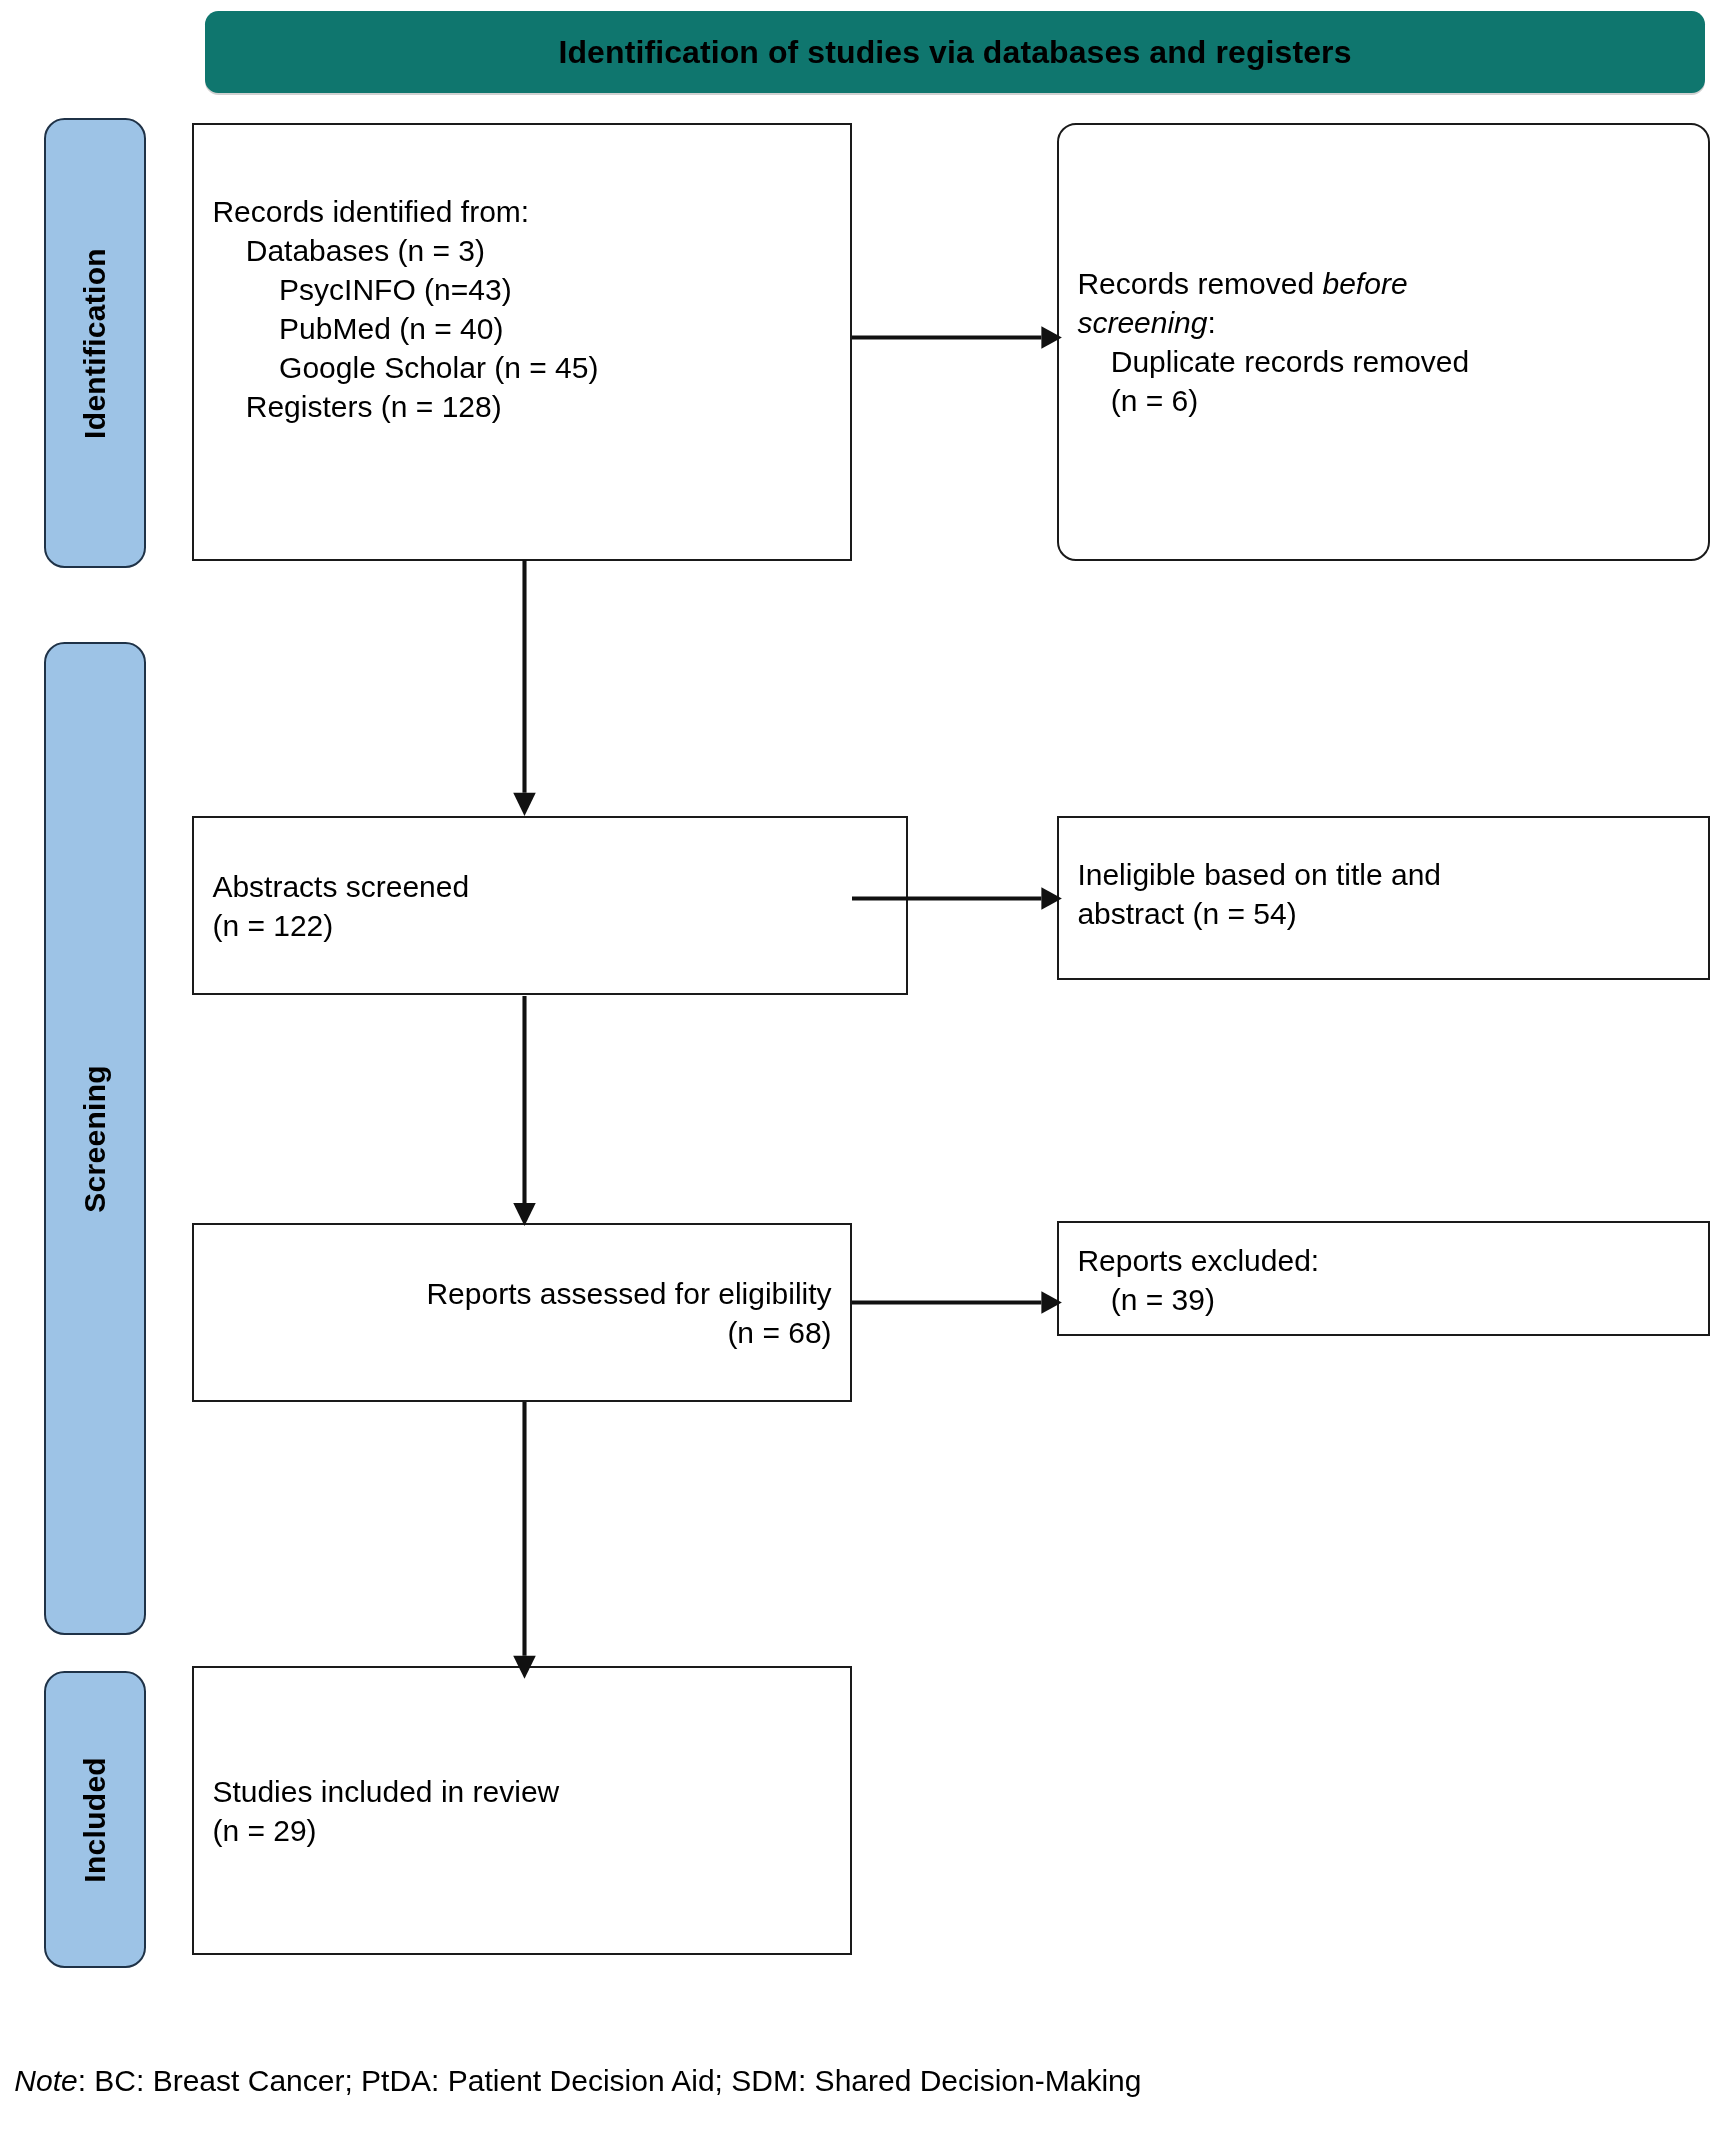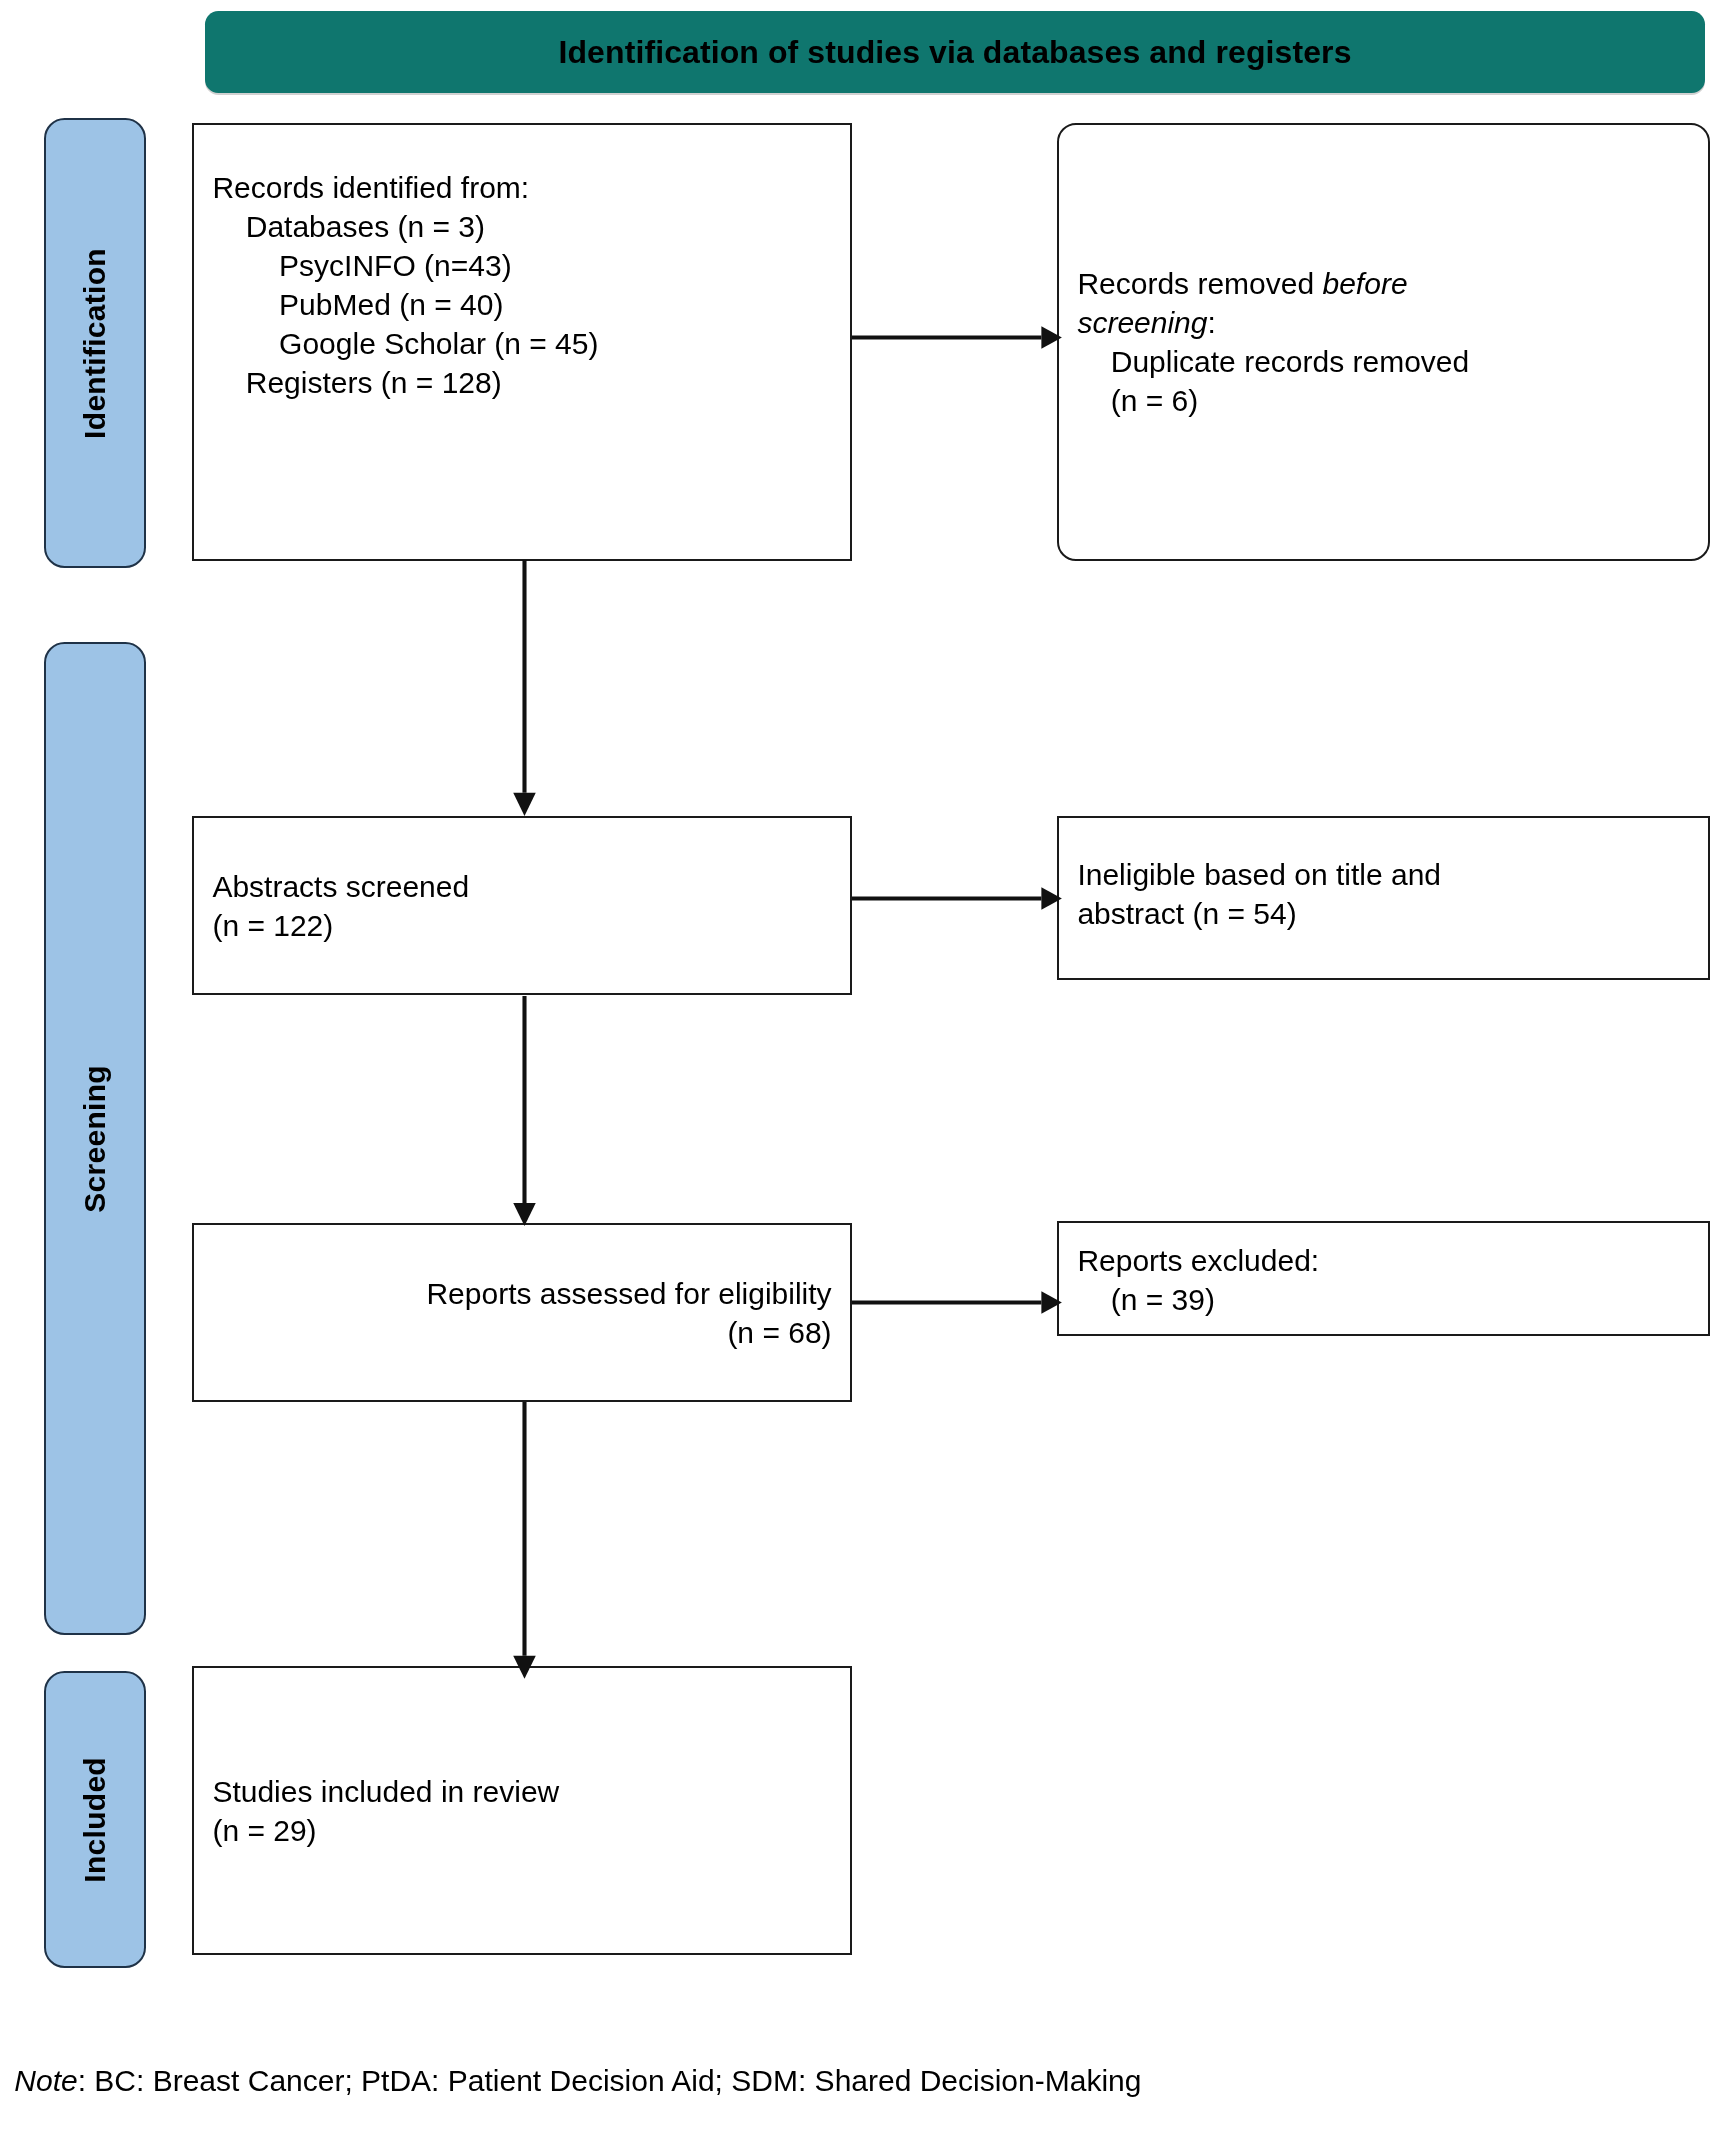--- a/index.html
+++ b/index.html
@@ -57,31 +57,31 @@
     display:flex;flex-direction:column;justify-content:center;
   }
   .box-text{
     font-size:30px;line-height:1.30;color:#000;
     white-space:pre-wrap;
   }
   .ital{font-style:italic;}
 
   
   #box-identified      {left:192px;top:123px;width:660px;height:438px;}
-  #box-screened        {left:192px;top:816px;width:660px;height:179px;}
+  #box-screened        {left:192px;top:816px;width:716px;height:179px;}
   #box-assessed        {left:192px;top:1223px;width:660px;height:179px;text-align:right;}
   #box-included-review {left:192px;top:1666px;width:660px;height:289px;}
 
   
   #box-removed         {left:1057px;top:123px;width:653px;height:438px;border-radius:19px;}
   #box-ineligible      {left:1057px;top:816px;width:653px;height:164px;}
   #box-excluded        {left:1057px;top:1221px;width:653px;height:115px;}
 
   
-  #box-identified  {justify-content:flex-start;padding-top:43px;}
+  #box-identified  {justify-content:flex-start;padding-top:67px;}
   #box-removed     {justify-content:center;}
   #box-screened    {justify-content:center;padding-top:0;}
   #box-assessed    {justify-content:center;}
   #box-included-review{justify-content:center;}
   #box-ineligible  {justify-content:flex-start;padding-top:37px;}
   #box-excluded    {justify-content:flex-start;padding-top:18.4px;}
 
   
   .conn{position:absolute;}
   .conn svg{display:block;overflow:visible;}

